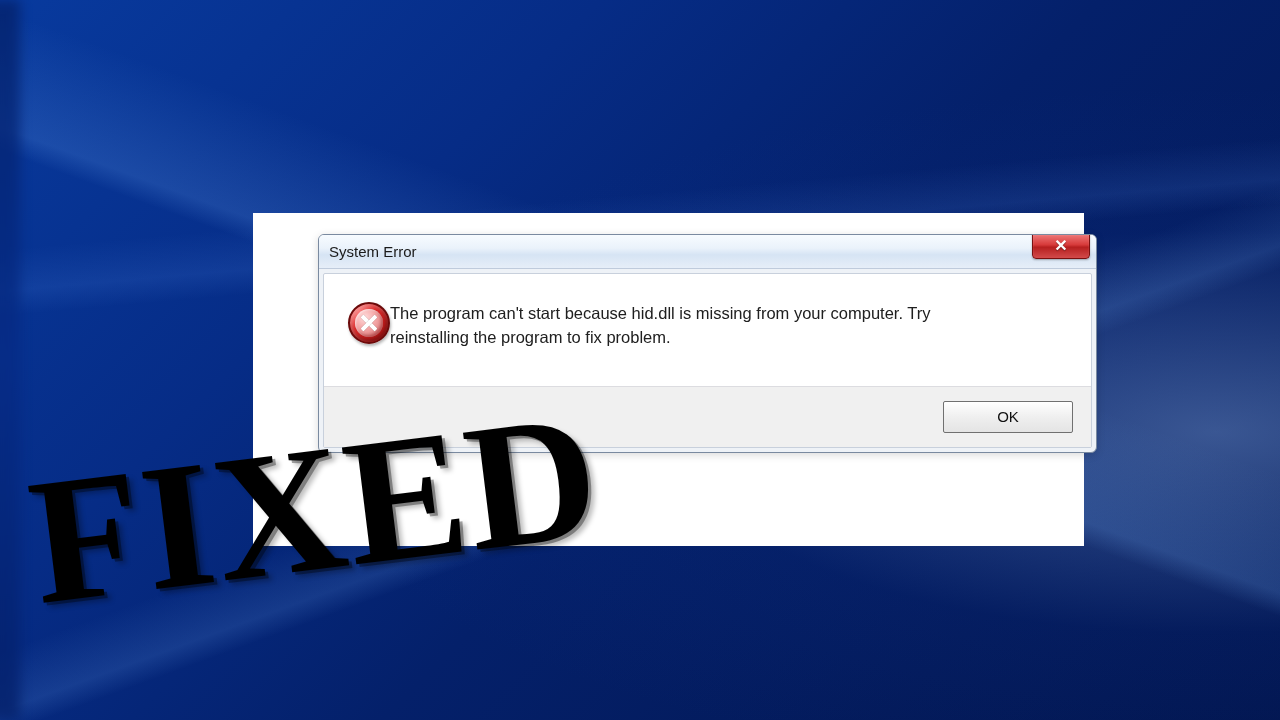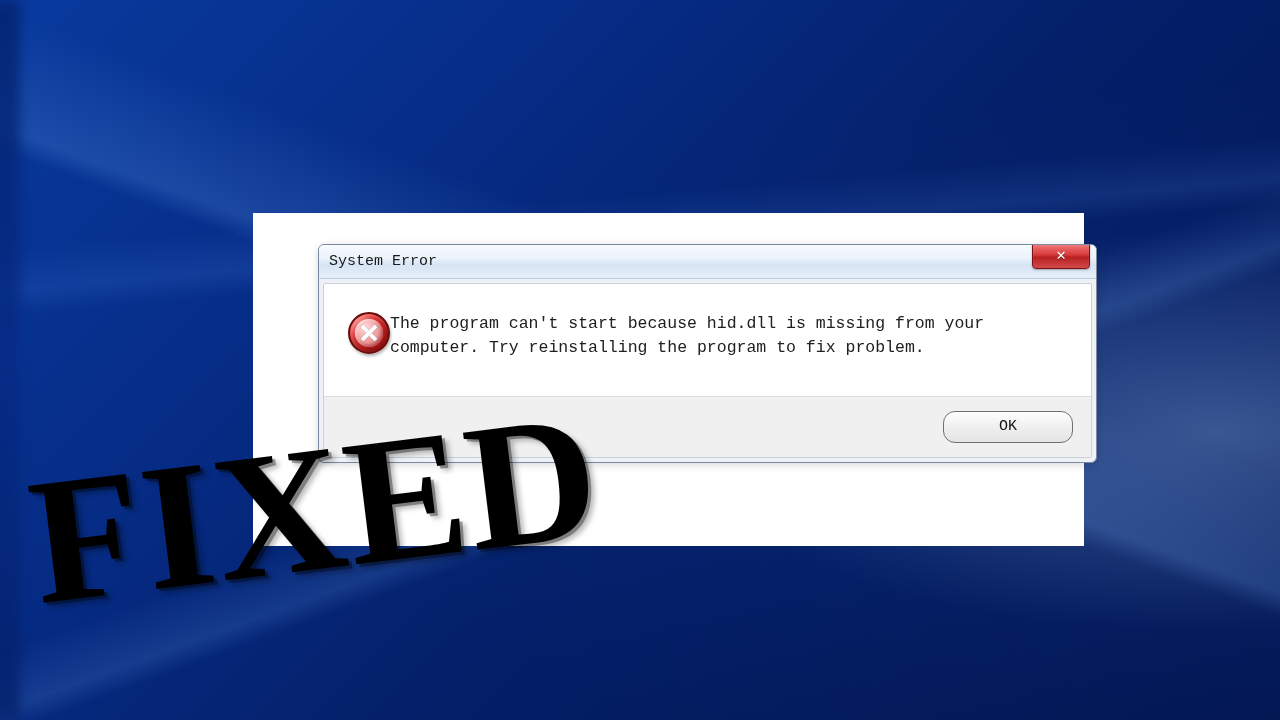--- a/index.html
+++ b/index.html
@@ -44,28 +44,27 @@
     top: 213px;
     width: 831px;
     height: 333px;
     background: #ffffff;
   }
 
   
   .dialog {
     position: absolute;
     left: 318px;
-    top: 244px;
+    top: 234px;
     width: 779px;
     border: 1px solid #7a8aa0;
     border-radius: 6px;
     background: #eef2f7;
     box-shadow: 0 2px 8px rgba(0,0,0,.15);
     overflow: hidden;
-    font-family: Liberation Mono, monospace;
   }
   .titlebar {
     position: relative;
     height: 34px;
     background: linear-gradient(180deg, #f7fbff 0%, #eaf2fb 40%, #d6e4f4 60%, #e6eef8 100%);
     border-bottom: 1px solid #bfcbdc;
     display: flex;
     align-items: center;
     padding-left: 10px;
   }
@@ -158,21 +157,21 @@
     border-top: 1px solid #dcdce0;
     padding: 14px 18px;
     display: flex;
     justify-content: flex-end;
   }
   .ok-btn {
     min-width: 130px;
     height: 32px;
     background: linear-gradient(180deg, #ffffff 0%, #efefef 50%, #e4e4e4 100%);
     border: 1px solid #707070;
-    border-radius: 12px;
+    border-radius: 2px;
     font-size: 15px;
     color: #111;
     display: inline-flex;
     align-items: center;
     justify-content: center;
     box-shadow: inset 0 1px 0 rgba(255,255,255,.8);
   }
 
   
   .fixed-text {

